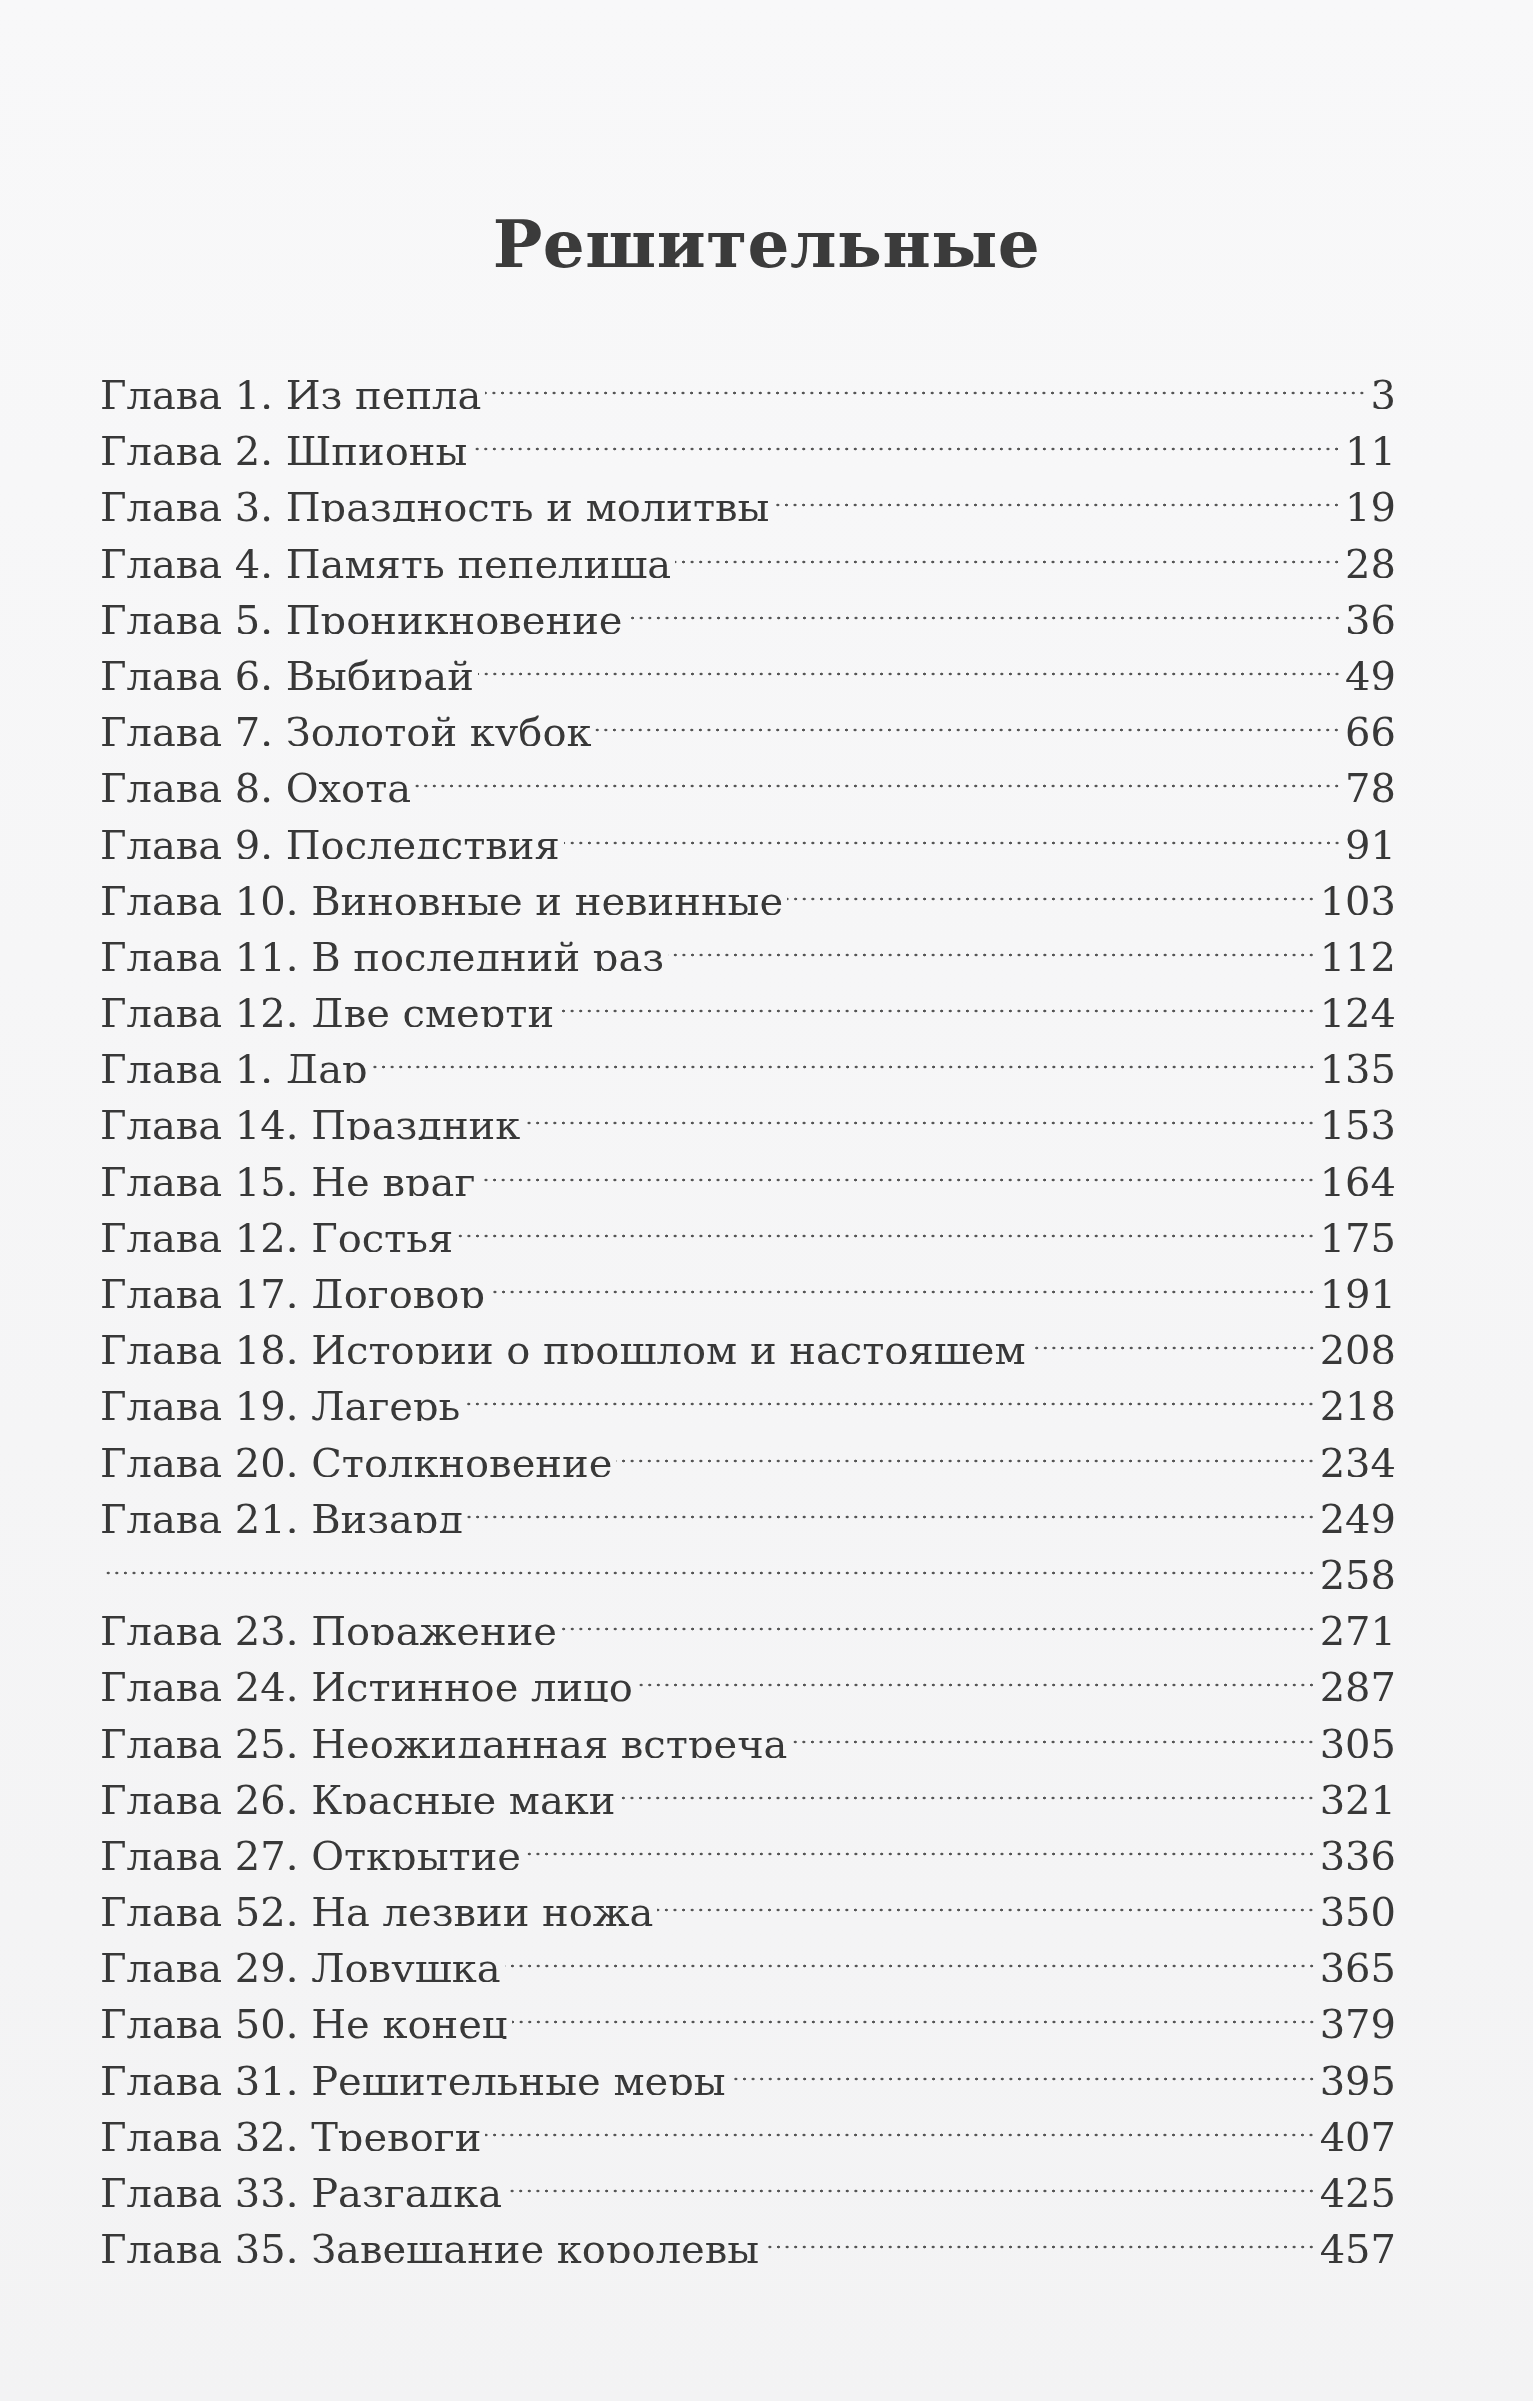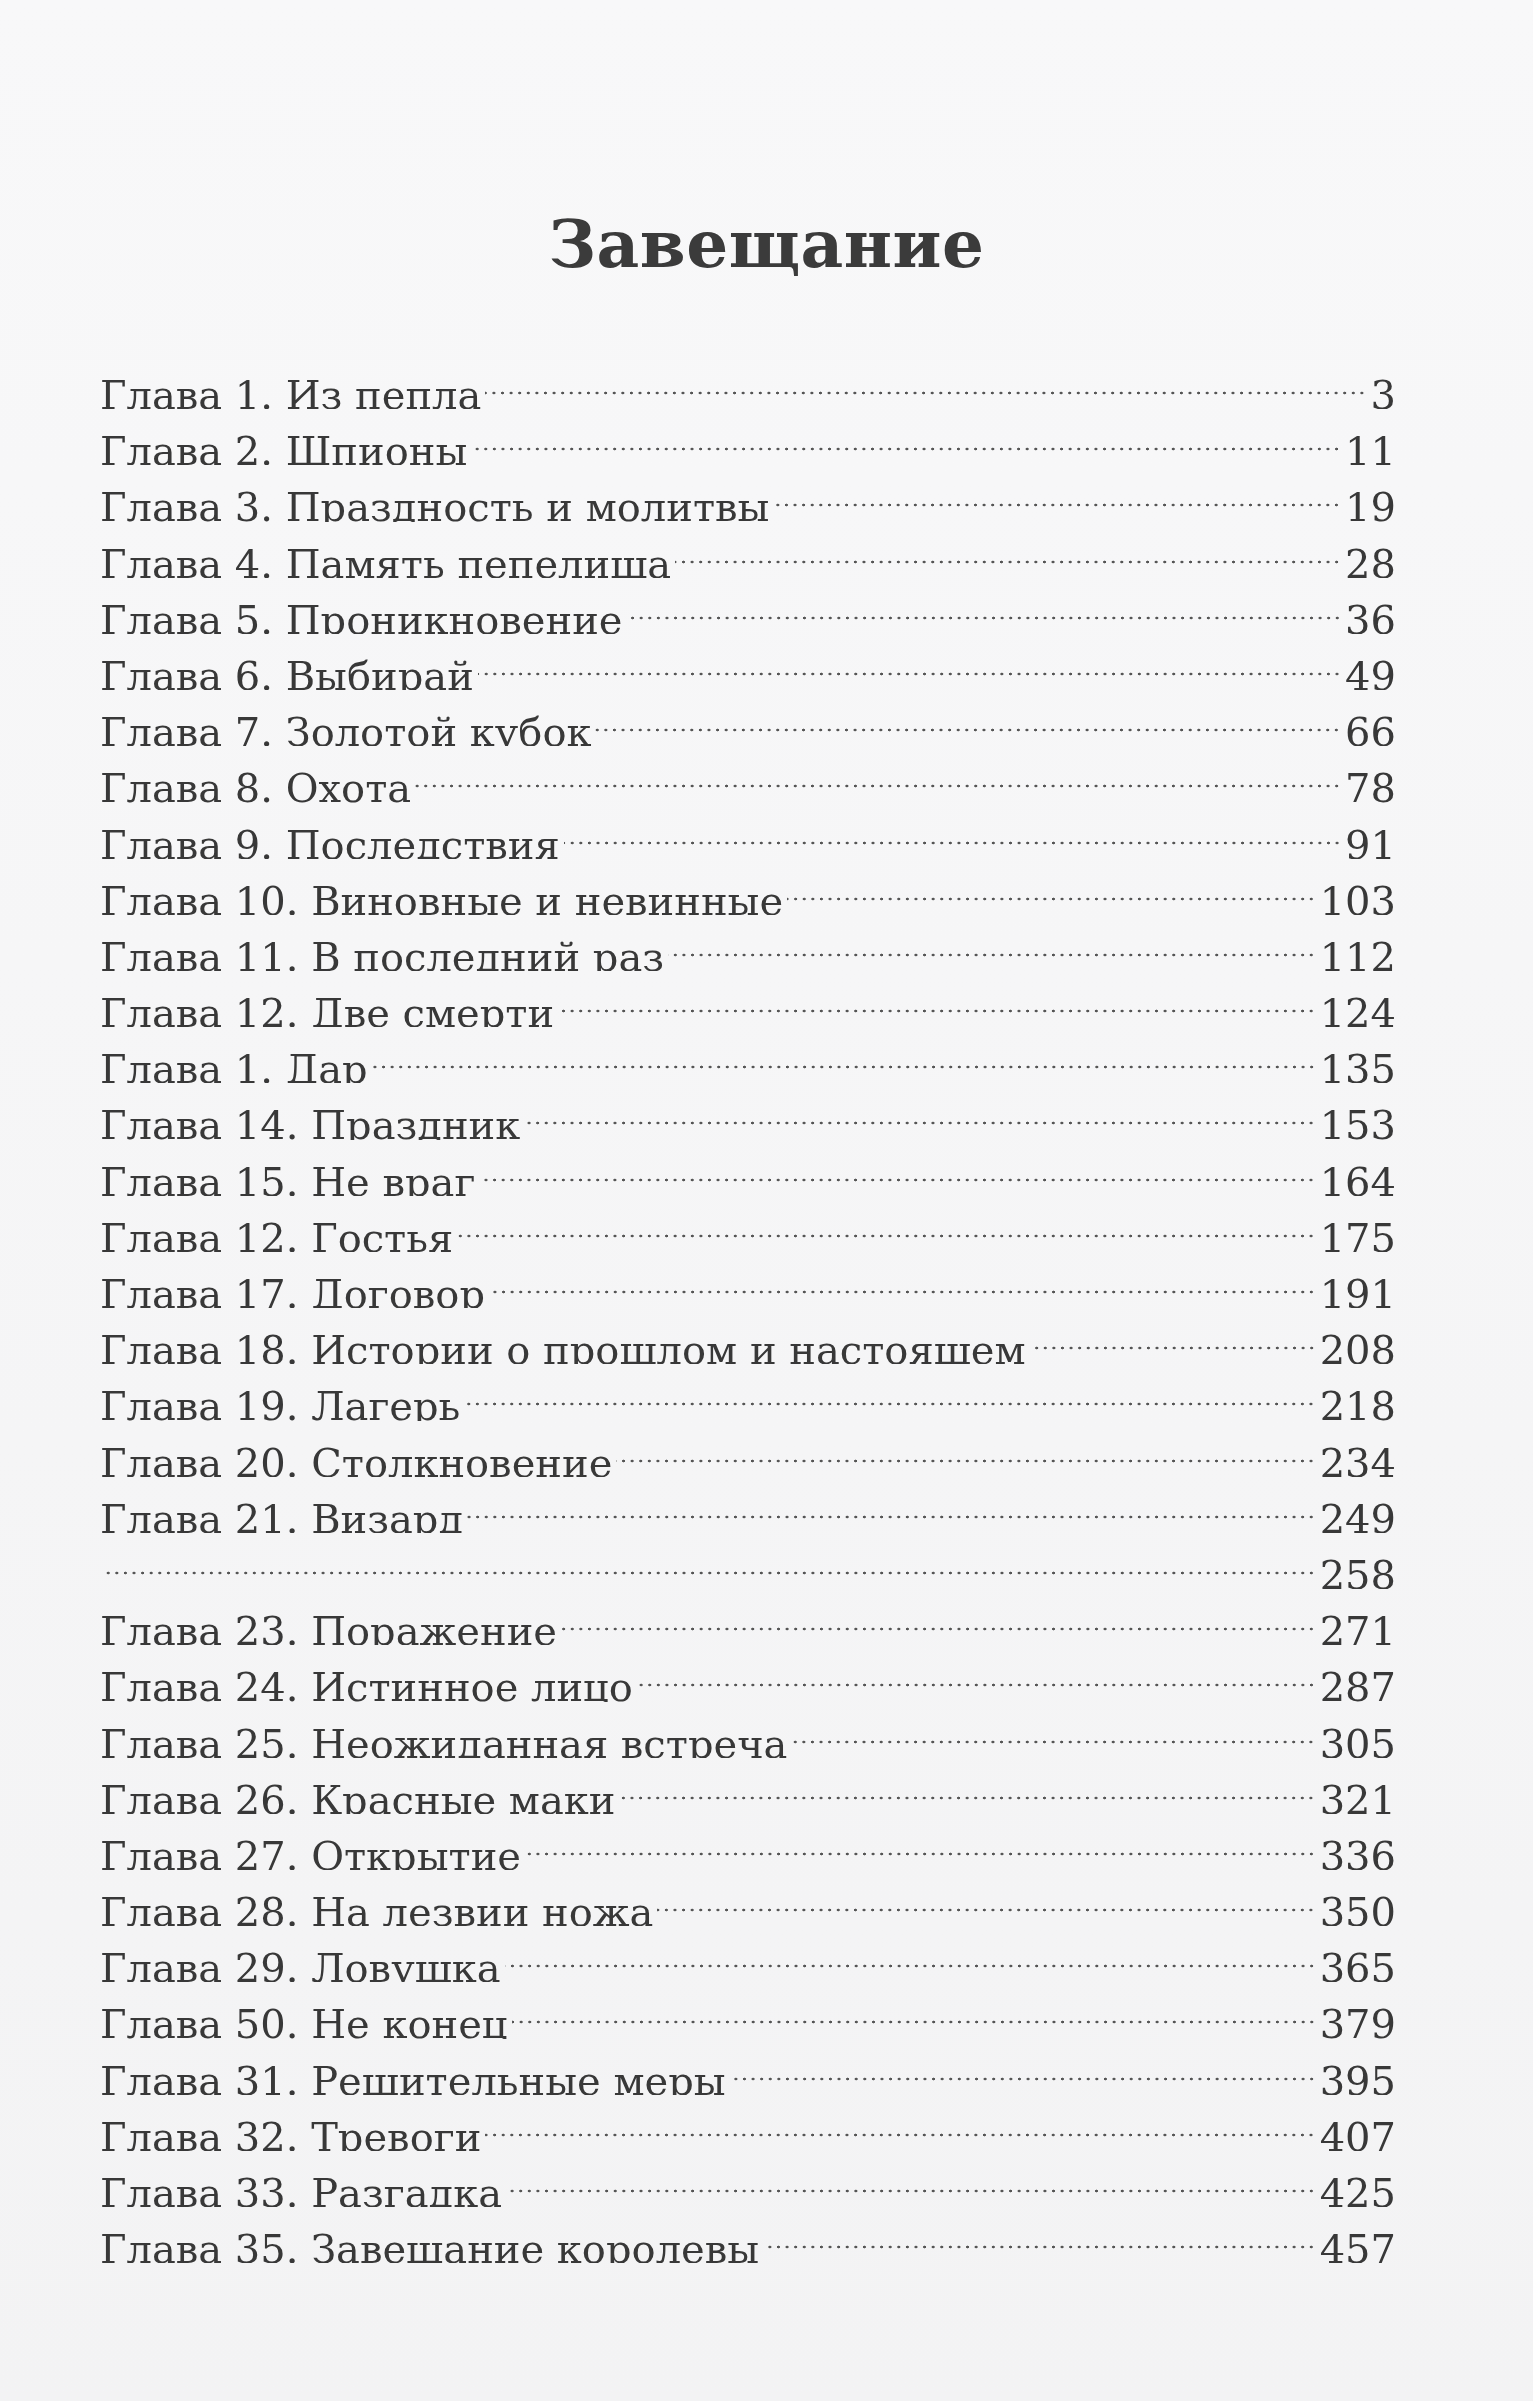--- a/index.html
+++ b/index.html
@@ -78,21 +78,21 @@
     .toc-page {
       flex: 0 0 auto;
       text-align: right;
       color: #383838;
     }
   </style>
 </head>
 <body>
 
 <div class="page">
-  <h1 class="title">Завещание</h1>
+  <h1 class="title">Решительные</h1>
   <ul class="toc" id="toc-list">
       <li class="toc-row">
         <span class="toc-label">Глава 1. Из пепла</span>
         <span class="toc-dots"></span>
         <span class="toc-page">3</span>
       </li>
       <li class="toc-row">
         <span class="toc-label">Глава 2. Шпионы</span>
         <span class="toc-dots"></span>
         <span class="toc-page">11</span>
@@ -215,21 +215,21 @@
         <span class="toc-label">Глава 26. Красные маки</span>
         <span class="toc-dots"></span>
         <span class="toc-page">321</span>
       </li>
       <li class="toc-row">
         <span class="toc-label">Глава 27. Открытие</span>
         <span class="toc-dots"></span>
         <span class="toc-page">336</span>
       </li>
       <li class="toc-row">
-        <span class="toc-label">Глава 28. На лезвии ножа</span>
+        <span class="toc-label">Глава 52. На лезвии ножа</span>
         <span class="toc-dots"></span>
         <span class="toc-page">350</span>
       </li>
       <li class="toc-row">
         <span class="toc-label">Глава 29. Ловушка</span>
         <span class="toc-dots"></span>
         <span class="toc-page">365</span>
       </li>
       <li class="toc-row">
         <span class="toc-label">Глава 50. Не конец</span>

